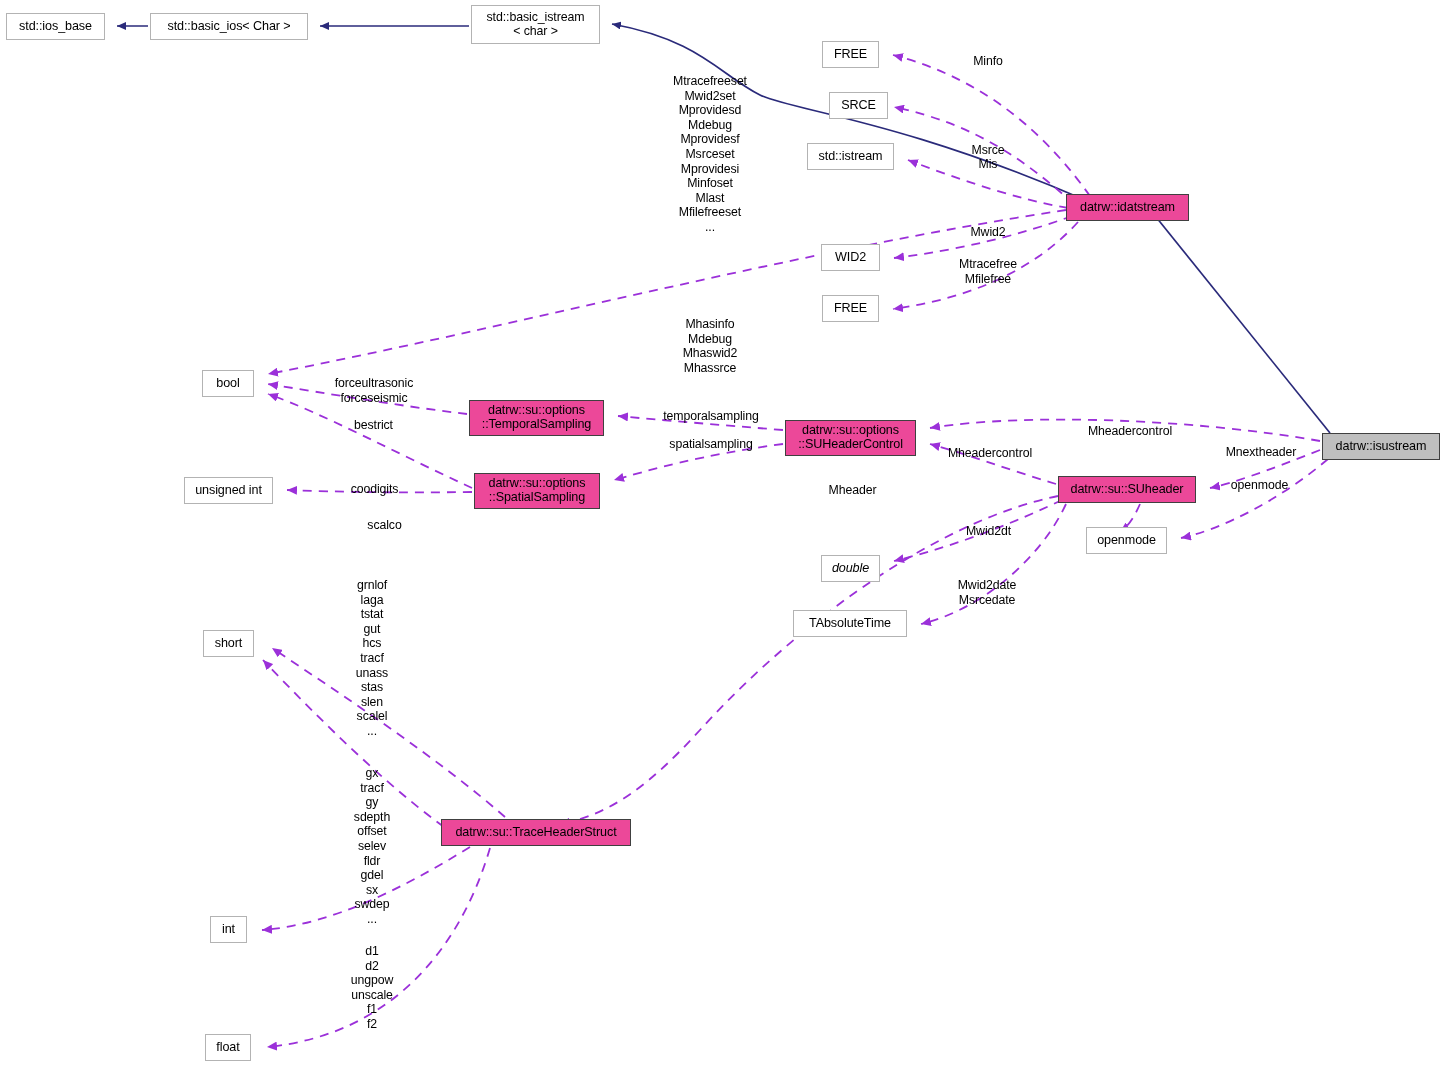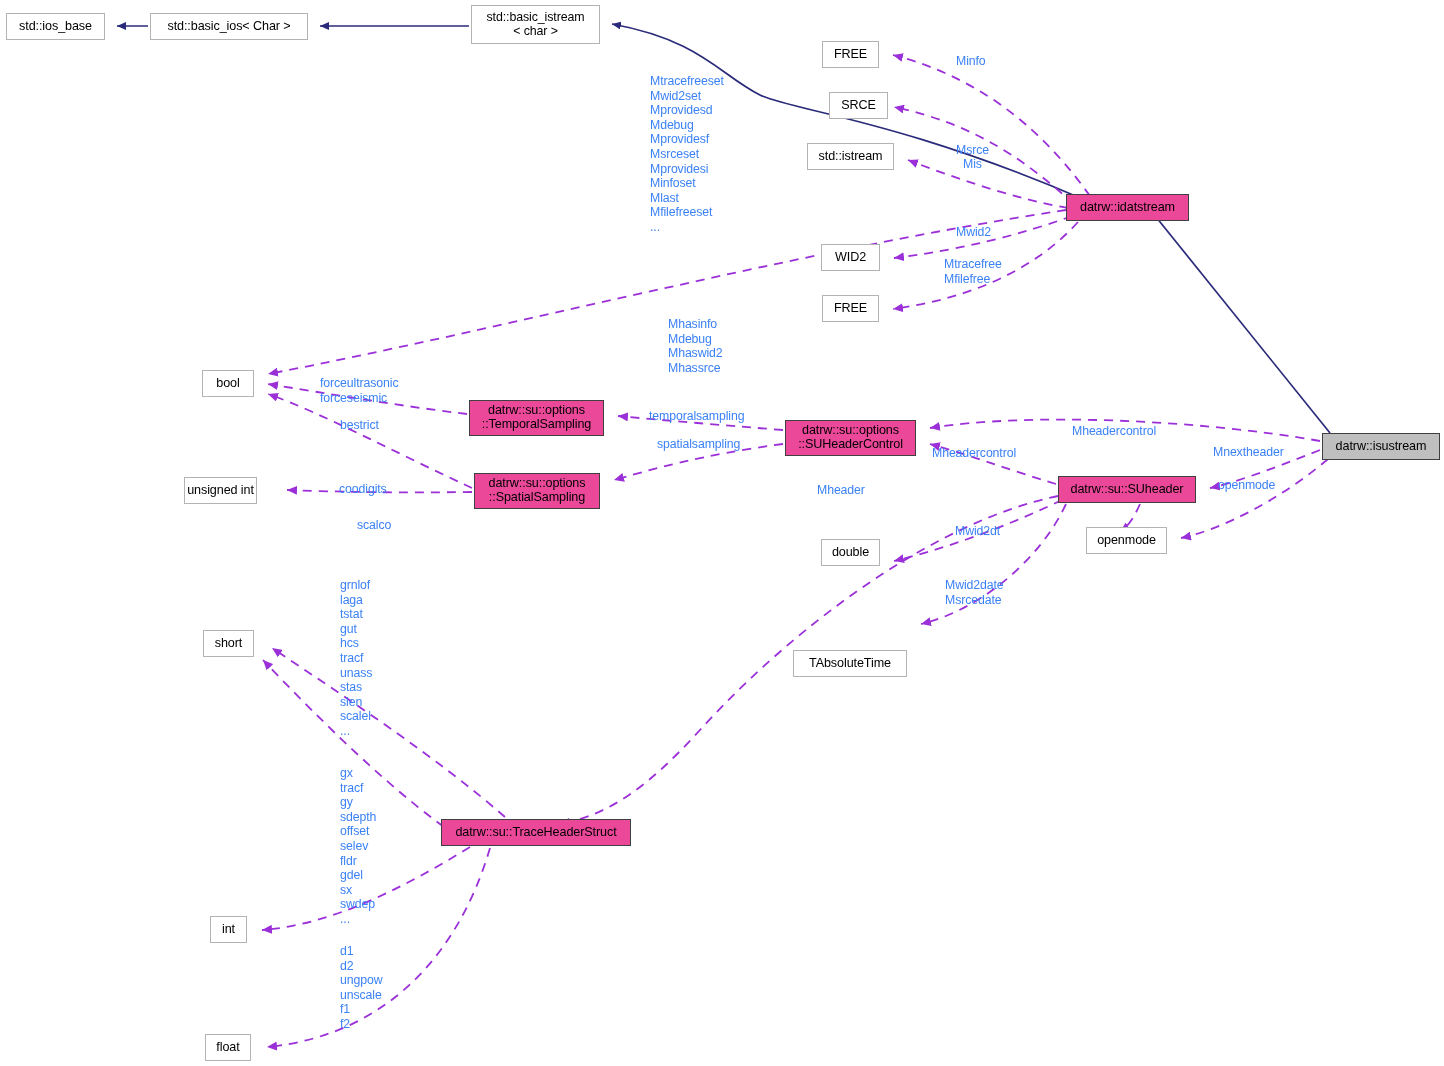--- a/index.html
+++ b/index.html
@@ -41,25 +41,25 @@
     border: 1.6px solid #404040;
     background: #ec4899;
   }
   
   .node.focus {
     border: 1.6px solid #404040;
     background: #bfbfbf;
   }
   .elabel {
     position: absolute;
-    color: #3b82f6;
+    color: #000000;
     font-size: 12.3px;
     line-height: 14.6px;
     white-space: pre;
-    text-align: left;
+    text-align: center;
     letter-spacing: -0.1px;
   }
 </style>
 </head>
 <body>
 
 <div id="canvas">
 
   <svg class="edges" viewBox="0 0 1444 1066" xmlns="http://www.w3.org/2000/svg">
     <defs>
@@ -132,27 +132,27 @@
   <div class="node ext" style="left:807px;top:143px;width:87px;height:27px;">std::istream</div>
   <div class="node cls" style="left:1066px;top:194px;width:123px;height:27px;">datrw::idatstream</div>
   <div class="node ext" style="left:821px;top:244px;width:59px;height:27px;">WID2</div>
   <div class="node ext" style="left:822px;top:295px;width:57px;height:27px;">FREE</div>
   <div class="node ext" style="left:202px;top:370px;width:52px;height:27px;">bool</div>
   <div class="node cls" style="left:469px;top:400px;width:135px;height:36px;">datrw::su::options
 ::TemporalSampling</div>
   <div class="node cls" style="left:785px;top:420px;width:131px;height:36px;">datrw::su::options
 ::SUHeaderControl</div>
   <div class="node focus" style="left:1322px;top:433px;width:118px;height:27px;">datrw::isustream</div>
-  <div class="node ext" style="left:184px;top:477px;width:73px;height:27px;">unsigned int</div>
+  <div class="node ext" style="left:184px;top:477px;width:89px;height:27px;">unsigned int</div>
   <div class="node cls" style="left:474px;top:473px;width:126px;height:36px;">datrw::su::options
 ::SpatialSampling</div>
   <div class="node cls" style="left:1058px;top:476px;width:138px;height:27px;">datrw::su::SUheader</div>
   <div class="node ext" style="left:1086px;top:527px;width:81px;height:27px;">openmode</div>
-  <div class="node ext" style="left:821px;top:539px;width:59px;height:27px;">double</div>
-  <div class="node ext" style="left:793px;top:610px;width:114px;height:27px;margin-top:40px;">TAbsoluteTime</div>
+  <div class="node ext" style="left:821px;top:555px;width:59px;height:27px;font-style:italic;">double</div>
+  <div class="node ext" style="left:793px;top:610px;width:114px;height:27px;">TAbsoluteTime</div>
   <div class="node ext" style="left:203px;top:630px;width:51px;height:27px;">short</div>
   <div class="node cls" style="left:441px;top:819px;width:190px;height:27px;">datrw::su::TraceHeaderStruct</div>
   <div class="node ext" style="left:210px;top:916px;width:37px;height:27px;">int</div>
   <div class="node ext" style="left:205px;top:1034px;width:46px;height:27px;">float</div>
 
   <div class="elabel" style="left:650px;top:74px;width:120px;">Mtracefreeset
 Mwid2set
 Mprovidesd
 Mdebug
 Mprovidesf

